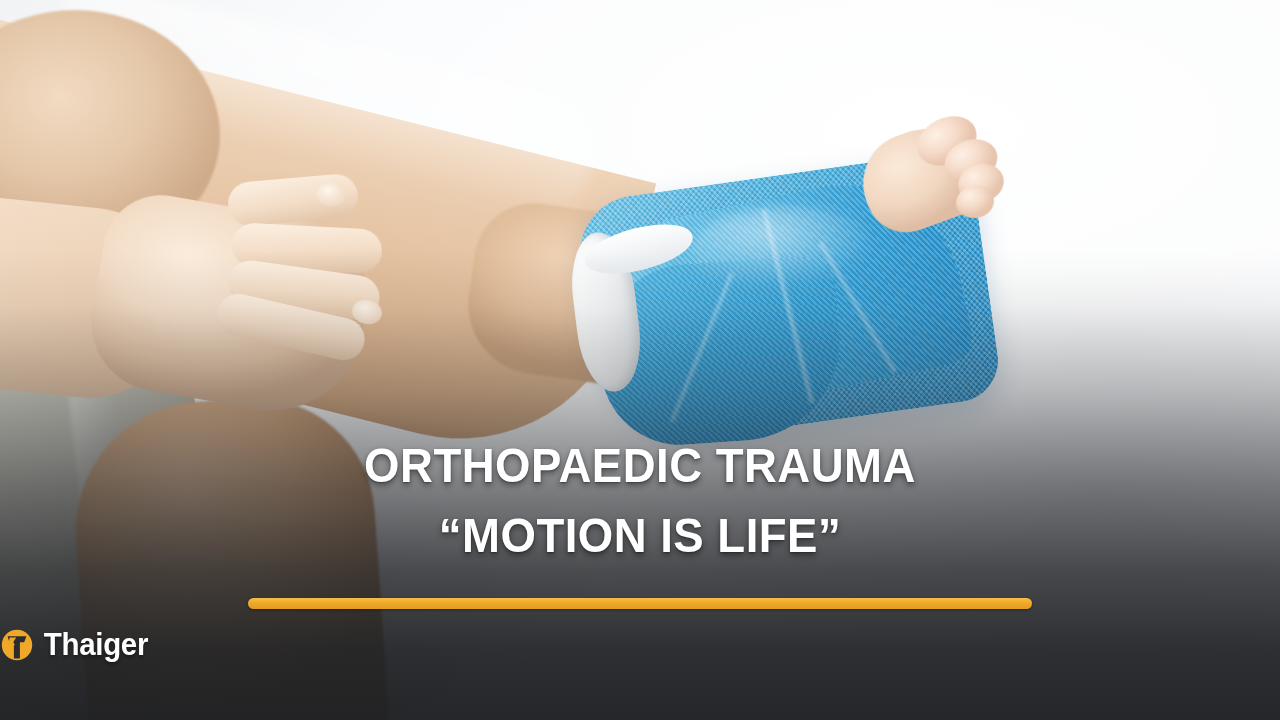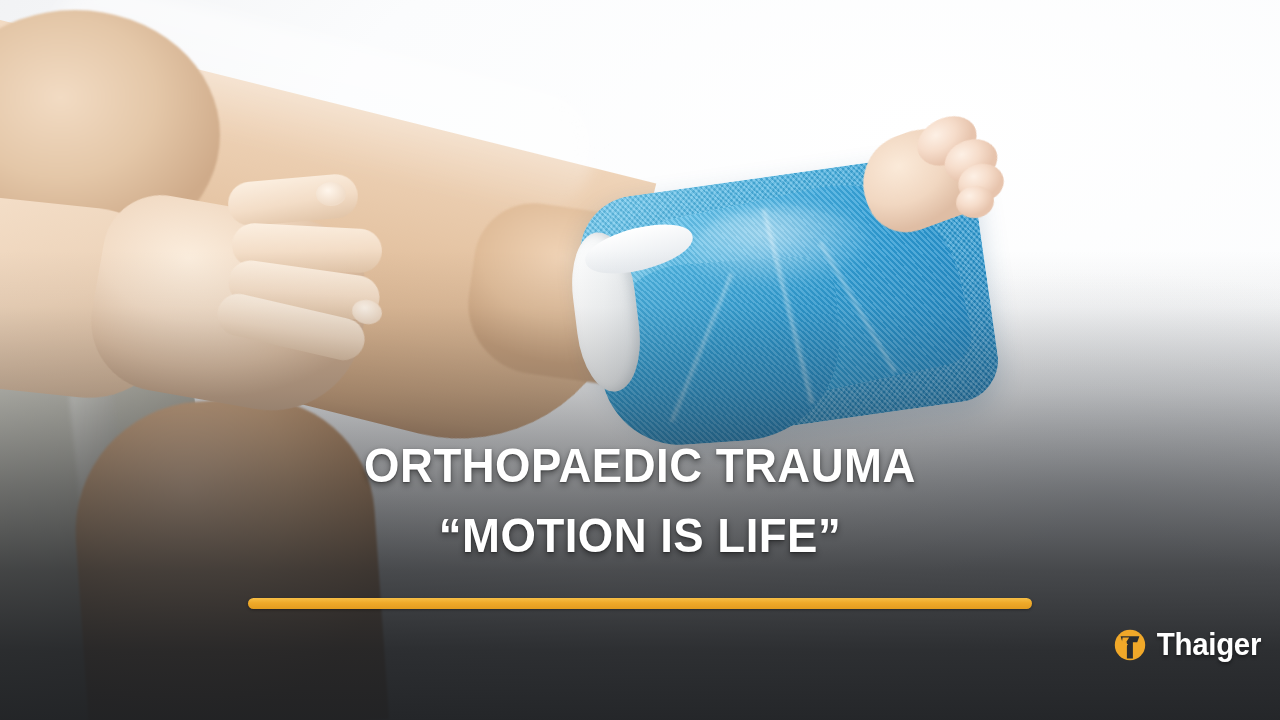--- a/index.html
+++ b/index.html
@@ -257,22 +257,22 @@
     display:flex; justify-content:center;
   }
   .rule {
     width:784px; height:11px;
     background:linear-gradient(180deg,#f7bf46 0%,#efa929 45%,#e39c1f 100%);
     border-radius:7px;
     box-shadow:0 1px 3px rgba(0,0,0,.35);
   }
 
   .brand {
-    position:absolute; left:0; right:16px; top:627px;
-    display:flex; align-items:center; justify-content:flex-end; gap:7px;
+    position:absolute; left:0; right:0; top:627px;
+    display:flex; align-items:center; justify-content:flex-start; gap:7px;
   }
   .brand-mark {
     position:relative;
     width:34px; height:34px;
     display:block;
   }
   .brand-name {
     color:#ffffff;
     font-size:31px;
     font-weight:700;

